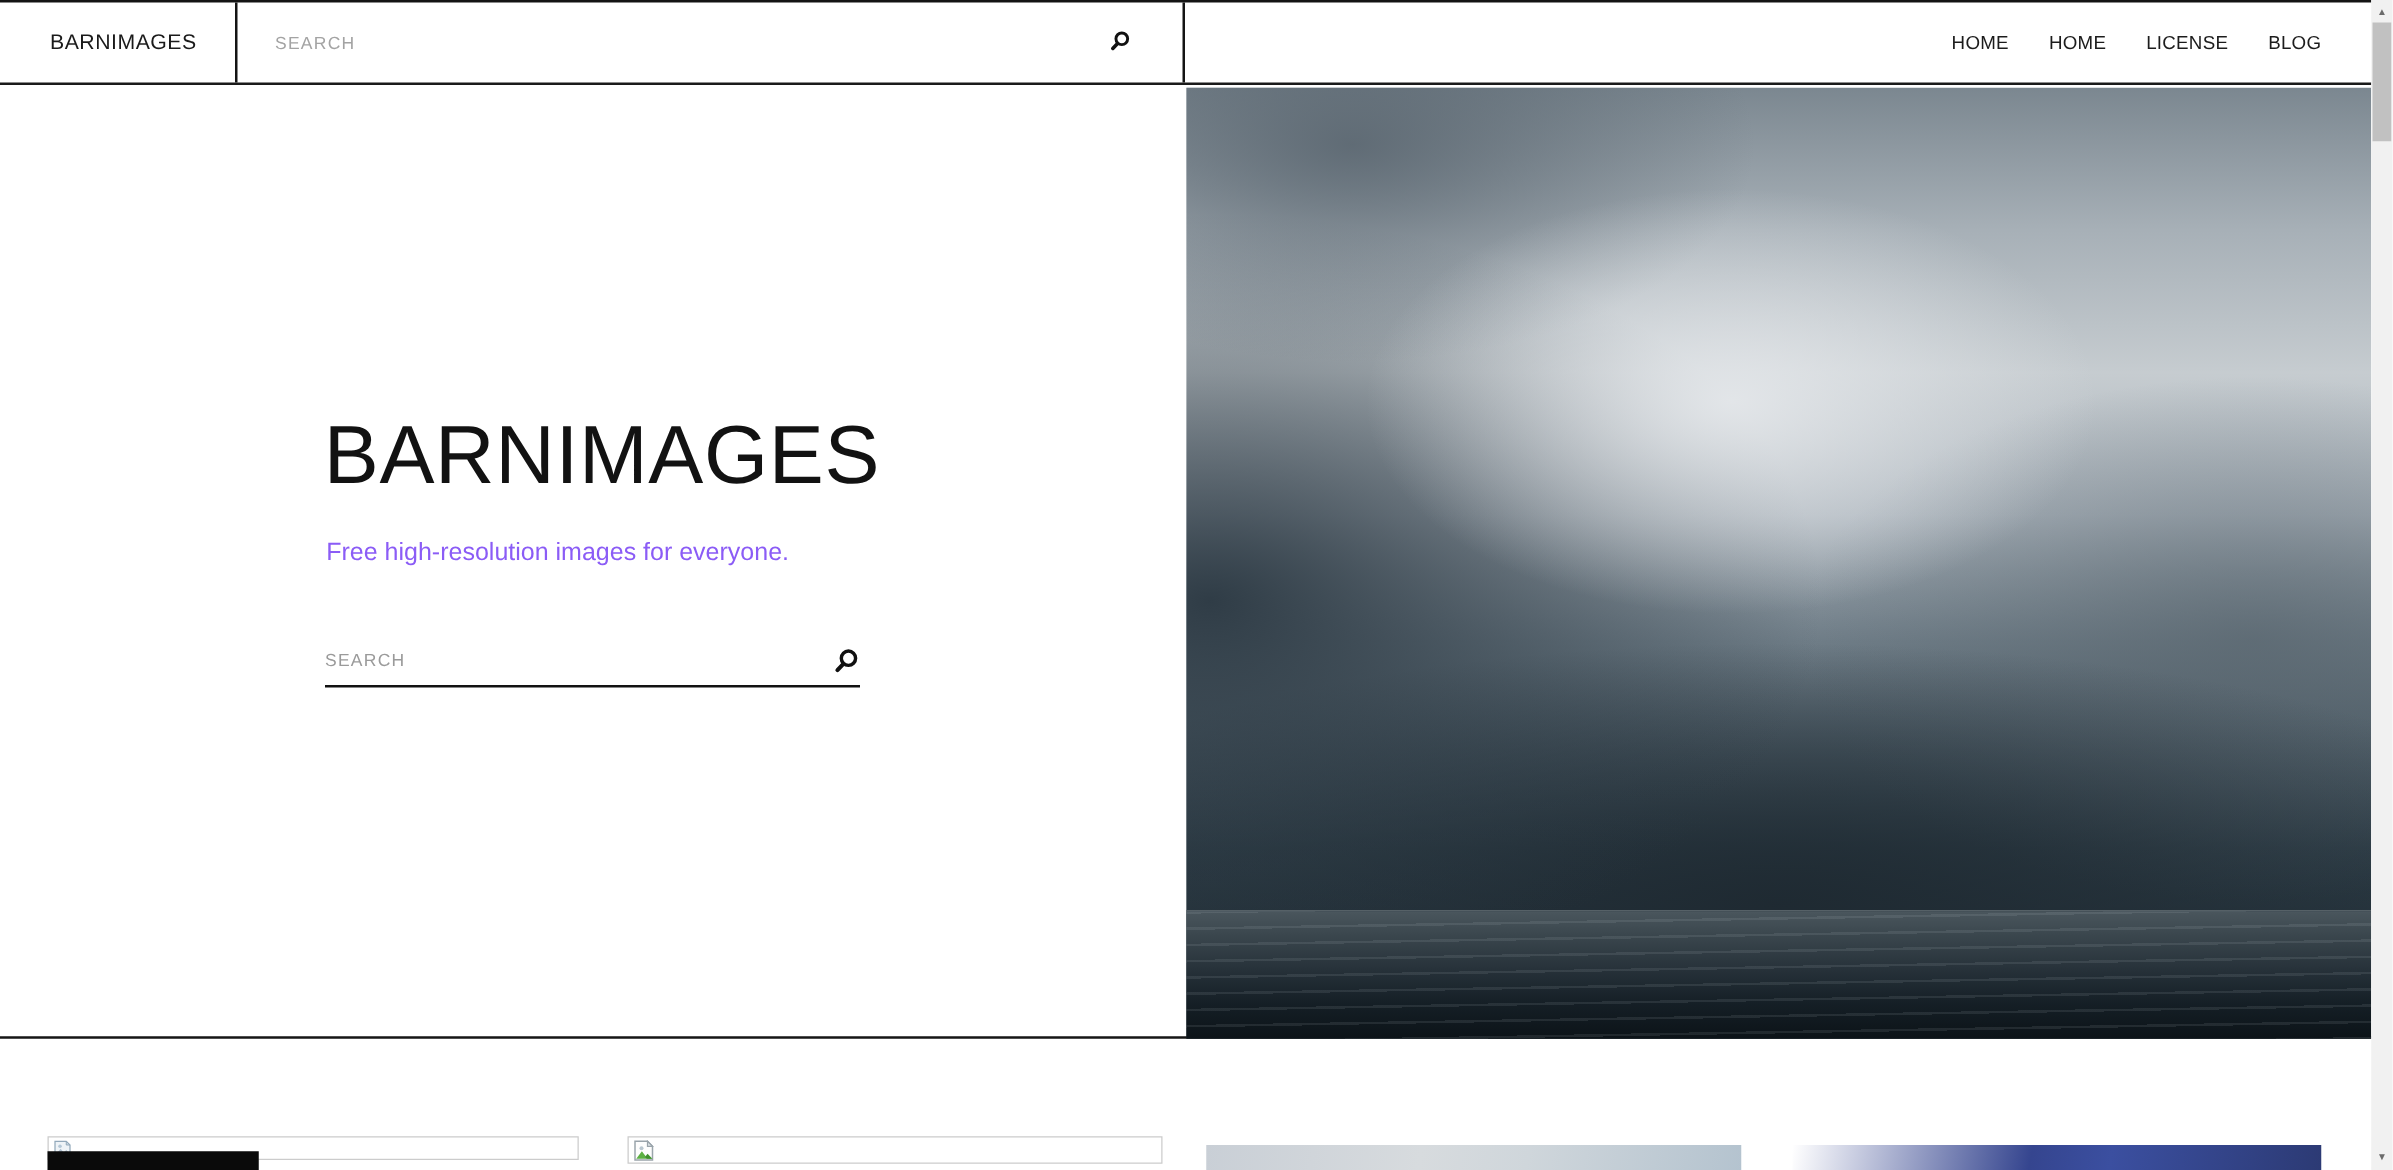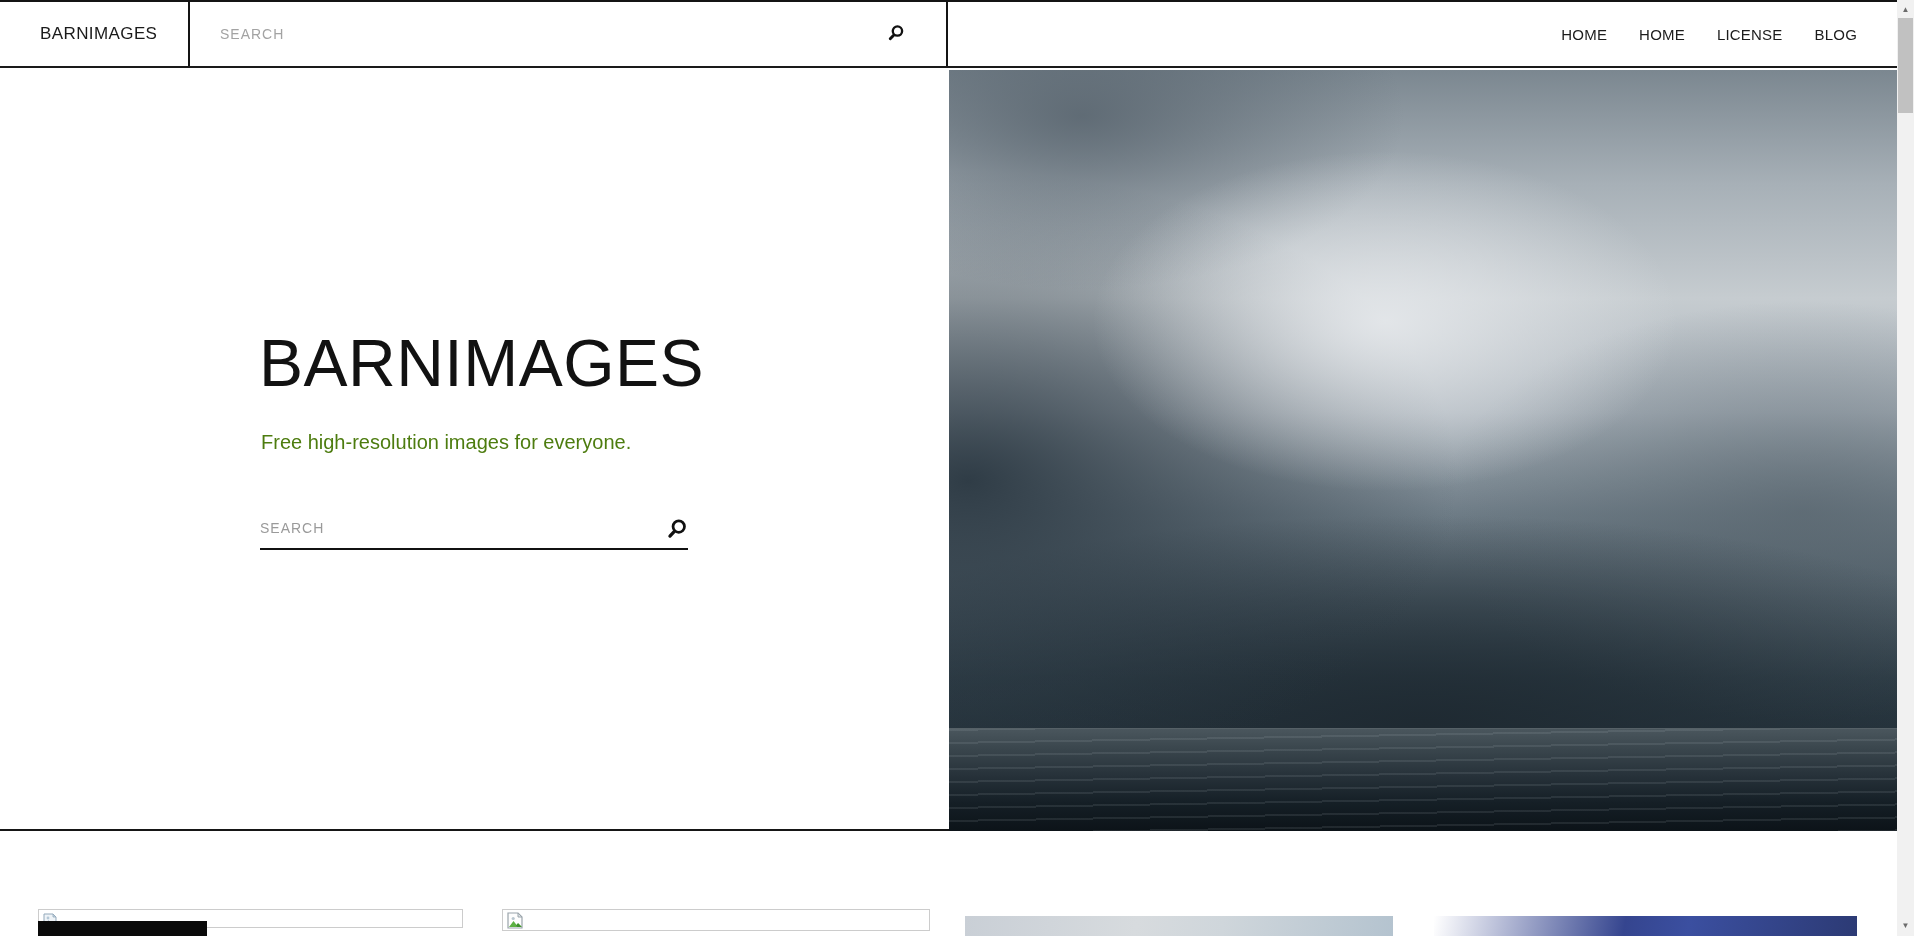--- a/index.html
+++ b/index.html
@@ -23,21 +23,21 @@
           background:none; border:none; cursor:pointer; }
   .nav { position:absolute; right:40px; top:0; height:64px; display:flex; align-items:center;
          gap:32px; }
   .nav a { font-size:15px; color:#1c1c1c; text-decoration:none; letter-spacing:0.2px; cursor:pointer; }
 
   
   .hero { position:absolute; left:0; top:70px; width:1897px; height:761px; background:#fff;
           border-bottom:2px solid #161616; }
   .hero-title { position:absolute; left:259px; top:260px; font-size:66px; font-weight:300;
           color:#121212; letter-spacing:0.5px; line-height:1; }
-  .hero-tagline { position:absolute; left:261px; top:361px; font-size:20px; color:#4d7c0f; }
+  .hero-tagline { position:absolute; left:261px; top:361px; font-size:20px; color:#8b5cf6; }
   .hero-search { position:absolute; left:260px; top:438px; width:428px; height:42px;
           border-bottom:2.5px solid #111; }
   .hero-search-input { position:absolute; left:0; bottom:6px; width:390px; height:28px;
           border:none; outline:none; font-size:14px; letter-spacing:1px; color:#333;
           font-family:"Liberation Sans", sans-serif; background:transparent; }
   .hero-search-input::placeholder { color:#9a9a9a; opacity:1; }
   .hero-mag { position:absolute; right:0; bottom:8px; width:22px; height:22px;
           background:none; border:none; cursor:pointer; }
 
   

